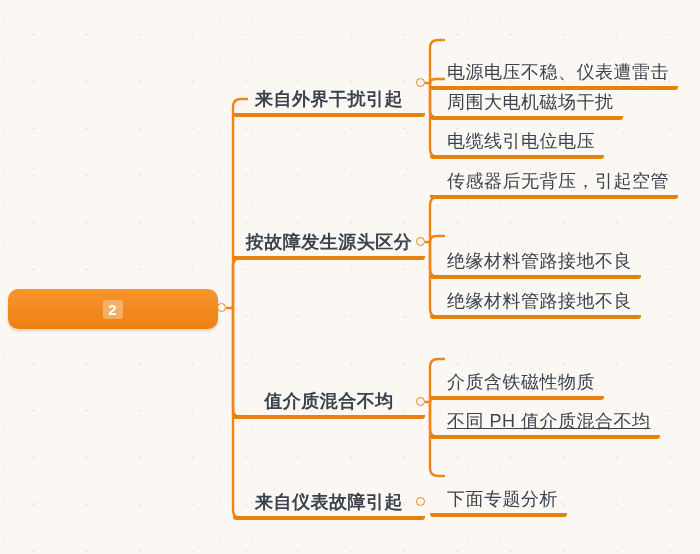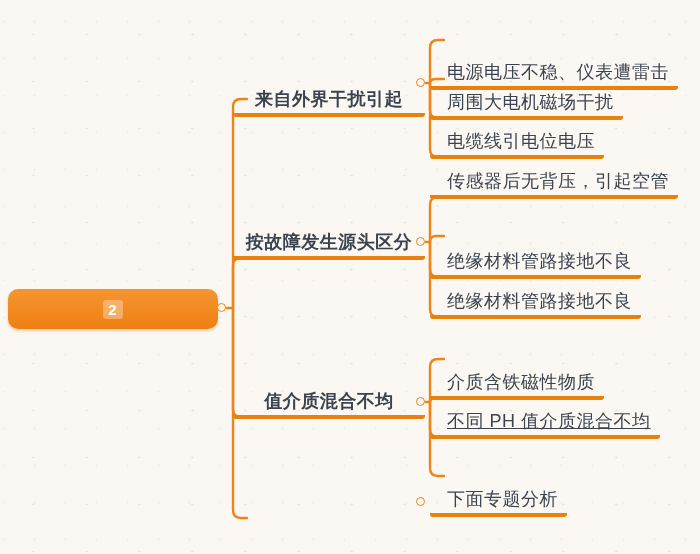--- a/index.html
+++ b/index.html
@@ -95,20 +95,21 @@
   </svg>
 
   <div class="root">
     <span class="badge">2</span>
   </div>
   <div class="dot" style="left:217px;top:303px;"></div>
 
   <div class="branch" style="top:85px;">来自外界干扰引起</div>
   <div class="branch" style="top:228px;">按故障发生源头区分</div>
   <div class="branch" style="top:387px;">值介质混合不均</div>
+  <div class="branch" style="top:488px;">来自仪表故障引起</div>
 
   <div class="dot" style="left:416px;top:78px;"></div>
   <div class="dot" style="left:416px;top:237px;"></div>
   <div class="dot" style="left:416px;top:397px;"></div>
   <div class="dot" style="left:416px;top:497px;"></div>
 
   <div class="leaf" style="top:10px;margin-top:48px;">电源电压不稳、仪表遭雷击</div>
   <div class="leaf" style="top:88px;">周围大电机磁场干扰</div>
   <div class="leaf" style="top:127px;">电缆线引电位电压</div>
 

